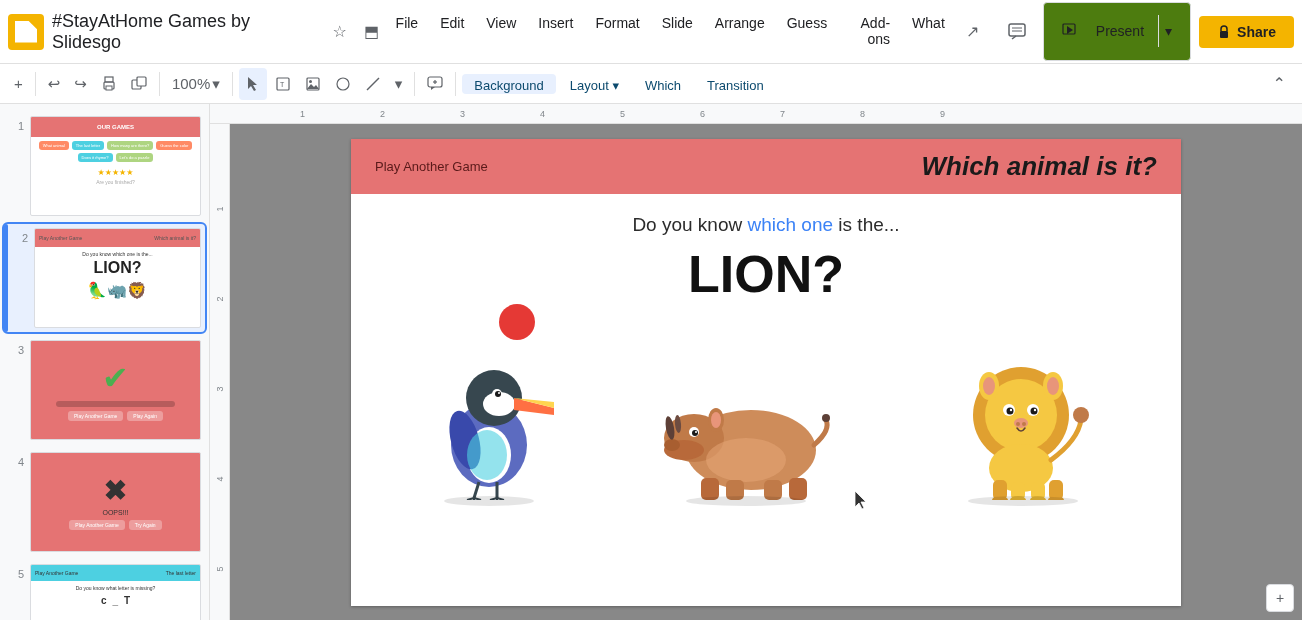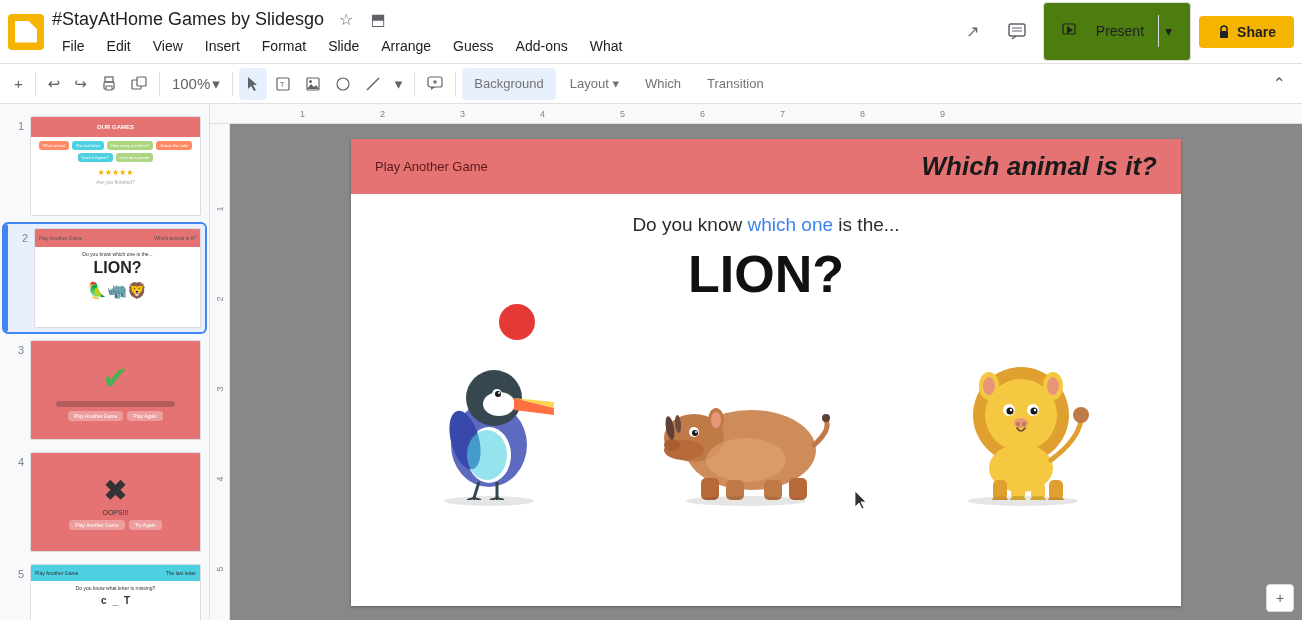--- a/index.html
+++ b/index.html
@@ -21,21 +21,21 @@
       display: flex; align-items: center; justify-content: center;
       margin-right: 8px;
       flex-shrink: 0;
     }
     .app-icon-inner {
       width: 22px; height: 22px;
       background: white;
       clip-path: polygon(0 0, 60% 0, 100% 40%, 100% 100%, 0 100%);
       position: relative;
     }
-    .title-area { display: flex; flex-direction: column; flex: 1; }
+    .title-area { display: flex; flex-direction: row; flex: 1; }
     .doc-title { font-size: 18px; color: #202124; font-weight: 400; display: flex; align-items: center; gap: 8px; }
     .doc-title span { cursor: pointer; }
     .title-icons { display: flex; gap: 4px; align-items: center; }
     .title-icon-btn {
       background: none; border: none; cursor: pointer;
       color: #5f6368; font-size: 16px; padding: 4px;
       border-radius: 50%; width: 28px; height: 28px;
       display: flex; align-items: center; justify-content: center;
     }
     .menu-bar { display: flex; gap: 2px; font-size: 14px; color: #202124; }
@@ -81,23 +81,23 @@
       background: none; border: none; cursor: pointer;
       color: #5f6368; font-size: 15px;
       padding: 4px 6px; border-radius: 4px;
       display: flex; align-items: center; gap: 2px;
       height: 32px;
     }
     .tb-divider { width: 1px; height: 24px; background: #e0e0e0; margin: 0 4px; }
     .tb-btn-active { background: #e8f0fe; border-radius: 4px; }
     .tb-text-btn {
       background: none; border: none; cursor: pointer;
-      font-size: 13px; color: #737373;
+      font-size: 13px; color: #0c4a6e;
       padding: 4px 12px; border-radius: 4px;
-      height: 32px; white-space: nowrap;
+      height: 20px; white-space: nowrap;
     }
     .tb-text-btn-active {
       background: #e8f0fe;
     }
 
     
     .main-layout {
       display: flex;
       height: calc(620px - 64px - 40px);
     }

